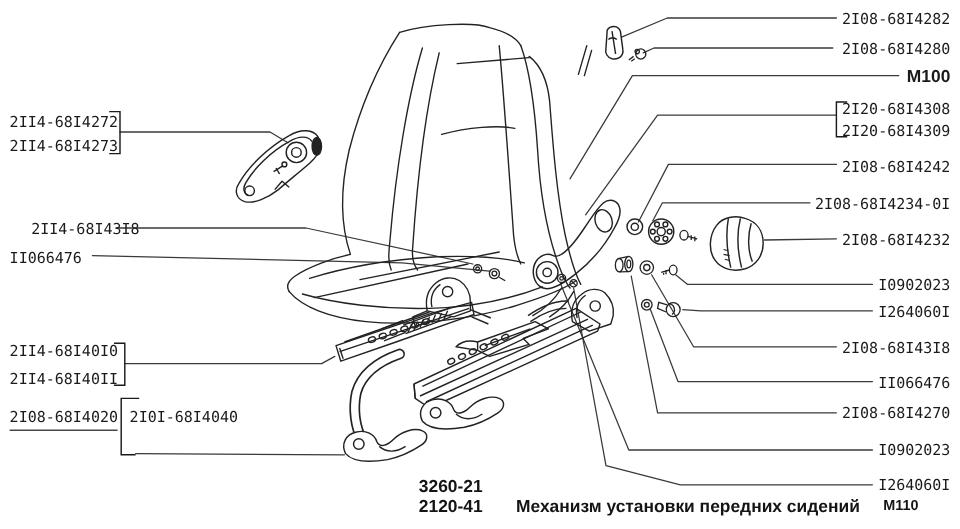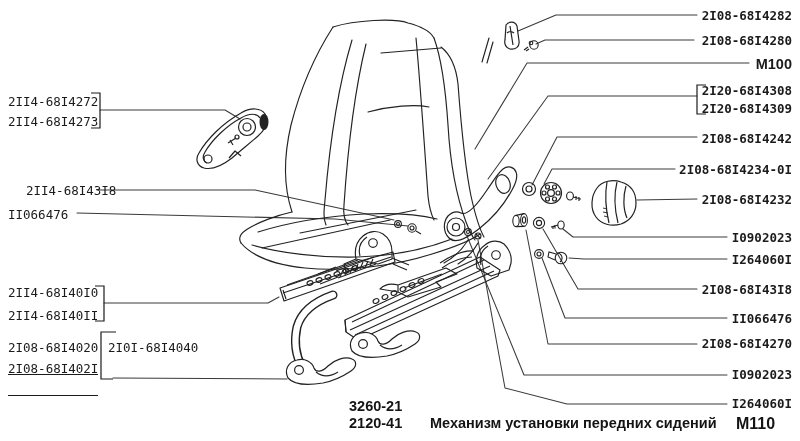--- a/index.html
+++ b/index.html
@@ -1,27 +1,27 @@
 <!DOCTYPE html>
 <html><head>
 <meta charset="utf-8">
 <style>
   html,body{margin:0;padding:0;background:#ffffff;}
   .stage{position:relative;width:800px;height:441px;background:#ffffff;overflow:hidden;
          font-family:"DejaVu Sans Mono",monospace;}
   svg{position:absolute;left:0;top:0;}
   .label{position:absolute;font:12.5px/1.15 "DejaVu Sans Mono",monospace;color:#1b1b1b;
          white-space:nowrap;}
-  .r{right:8px;text-align:right;font-weight:bold;}
-  .ul{display:inline-block;border-bottom:1.3px solid #1b1b1b;padding-bottom:19px;}
+  .r{right:8px;text-align:right;}
+  .ul{display:inline-block;border-bottom:1.3px solid #1b1b1b;padding-bottom:3px;}
   .bold-sans{font-family:"Liberation Sans",sans-serif;font-weight:700;text-align:center;}
   .m-ref{font-size:14.5px;}
   .cap{position:absolute;font:700 14.5px/1.1 "Liberation Sans",sans-serif;color:#141414;
        white-space:nowrap;}
-  .cap-sec{font-size:16px;}
+  .cap-sec{font-size:12px;}
 </style>
 </head>
 <body>
 
 <div class="stage">
 
   <svg width="800" height="441" viewBox="0 0 800 441">
 
     <g stroke="#3a3a3a" stroke-width="1.05" fill="none" stroke-linecap="round" stroke-linejoin="round">
       <polyline points="100,110 225,110 240,119"></polyline>
@@ -220,21 +220,20 @@
   </svg>
 
   <div class="label" style="left:8px;top:95px">2II4-68I4272</div>
   <div class="label" style="left:8px;top:115px">2II4-68I4273</div>
   <div class="label" style="left:26px;top:184px">2II4-68I43I8</div>
   <div class="label" style="left:8px;top:208px">II066476</div>
   <div class="label" style="left:8px;top:286px">2II4-68I40I0</div>
   <div class="label" style="left:8px;top:309px">2II4-68I40II</div>
   <div class="label" style="left:8px;top:341px"><span class="ul">2I08-68I4020</span></div>
   <div class="label" style="left:108px;top:341px">2I0I-68I4040</div>
-  <div class="label" style="left:8px;top:362px"><span class="ul">2I08-68I402I</span></div>
 
   <div class="label r" style="top:9px">2I08-68I4282</div>
   <div class="label r" style="top:34px">2I08-68I4280</div>
   <div class="label r bold-sans m-ref" style="top:56px">М100</div>
   <div class="label r" style="top:84px">2I20-68I4308</div>
   <div class="label r" style="top:102px">2I20-68I4309</div>
   <div class="label r" style="top:132px">2I08-68I4242</div>
   <div class="label r" style="top:163px">2I08-68I4234-0I</div>
   <div class="label r" style="top:193px">2I08-68I4232</div>
   <div class="label r" style="top:231px">I0902023</div>

